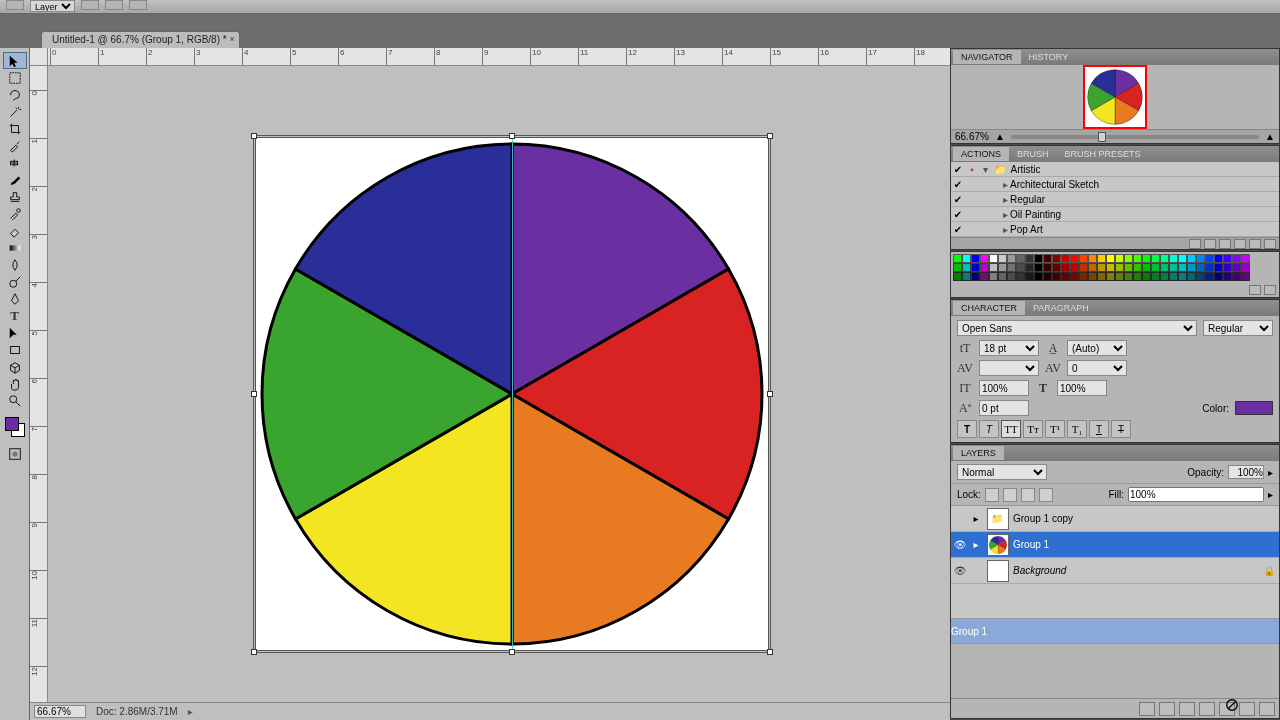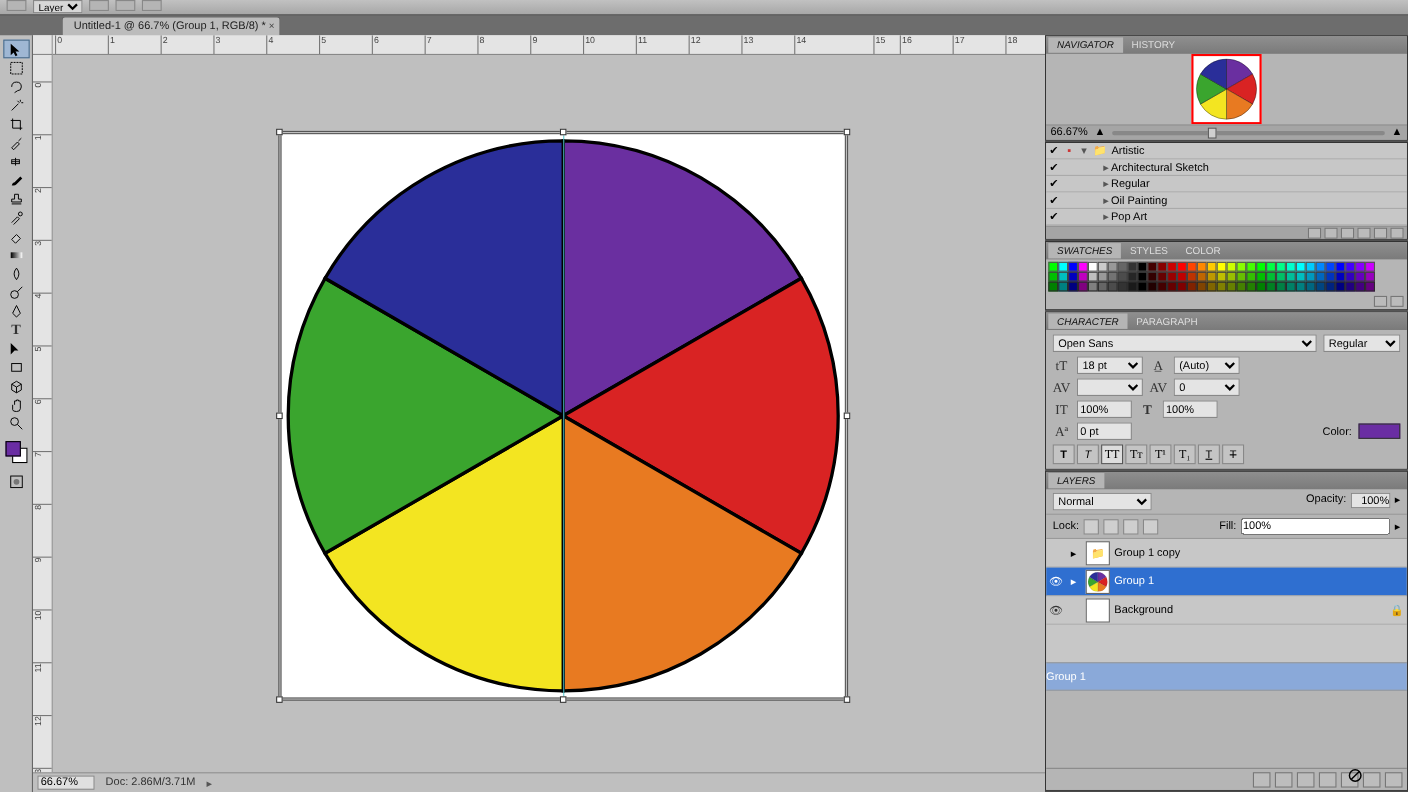--- a/index.html
+++ b/index.html
@@ -5,21 +5,21 @@
 * { box-sizing: border-box; margin: 0; padding: 0; font-family: Tahoma, Arial, sans-serif; font-size: 10px; user-select: none; }
 html, body { width: 1280px; height: 720px; overflow: hidden; background: #535353; }
 .app { display: flex; flex-direction: column; width: 1280px; height: 720px; background: #535353; }
 
 
 .options-bar { height: 14px; background: linear-gradient(#c1c1c1,#a7a7a7); border-bottom: 1px solid #666; display: flex; align-items: flex-start; padding: 0 6px; gap: 6px; }
 .options-bar .seg { width: 18px; height: 10px; background: #b5b5b5; border: 1px solid #888; }
 .options-bar select { height: 12px; font-size: 9px; background: #d7d7d7; border: 1px solid #888; }
 
 
-.doc-tabs { height: 18px; background: #6d6d6d; display: flex; align-items: flex-end; padding-left: 56px; }
+.doc-tabs { height: 34px; background: #6d6d6d; display: flex; align-items: flex-end; padding-left: 41px; }
 .doc-tab { height: 17px; background: #bcbcbc; color: #222; font-size: 10px; padding: 2px 12px 0 10px; border: 1px solid #666; border-bottom: none; border-radius: 3px 3px 0 0; position: relative; }
 .doc-tab .close { position: absolute; right: 4px; top: 2px; font-size: 9px; color: #444; }
 
 
 .main-row { flex: 1; display: flex; min-height: 0; }
 
 
 .toolstrip { width: 30px; background: #bfbfbf; border-right: 1px solid #666; display: flex; flex-direction: column; align-items: center; padding-top: 4px; gap: 0; }
 .tool { width: 24px; height: 17px; border: 1px solid transparent; display: flex; align-items: center; justify-content: center; color: #333; cursor: pointer; }
 .tool.sel { background: #9fb7d4; border: 1px solid #4a6b8a; }
@@ -52,21 +52,21 @@
 
 
 .status-bar { height: 18px; background: #bfbfbf; border-top: 1px solid #888; display: flex; align-items: center; padding: 0 4px; gap: 10px; font-size: 10px; color: #333; }
 .status-bar input{ width: 52px; height: 13px; font-size: 10px; background: #e0e0e0; border: 1px solid #888; padding: 0 2px; }
 
 
 .panels { width: 330px; background: #4a4a4a; display: flex; flex-direction: column; }
 .panel { background: #b5b5b5; border: 1px solid #333; margin-bottom: 1px; display: flex; flex-direction: column; }
 .panel-header { height: 16px; background: linear-gradient(#8f8f8f,#7a7a7a); display: flex; align-items: center; padding: 0 2px; }
 .tab { padding: 2px 8px; font-size: 9px; color: #ddd; cursor: pointer; }
-.tab.active { background: #b5b5b5; color: #111; font-style: italic; }
+.tab.active { background: #b5b5b5; color: #111; }
 .panel-body { flex: 1; background: #b5b5b5; position: relative; overflow: hidden; }
 
 
 .nav-body { height: 74px; display: flex; align-items: center; justify-content: center; }
 .nav-thumb { width: 64px; height: 64px; border: 2px solid red; display:flex; align-items:center; justify-content:center; background:#fff;}
 .nav-thumb svg{width:56px;height:56px;}
 .nav-footer { height: 14px; background: #a5a5a5; border-top: 1px solid #888; display: flex; align-items: center; padding: 0 4px; font-size: 9px; gap:6px;}
 .nav-footer .slider{ flex:1; height:4px; background:#888; position:relative; border-radius:2px;}
 .nav-footer .slider .knob{ position:absolute; left:35%; top:-3px; width:8px;height:10px;background:#d0d0d0;border:1px solid #555;}
 
@@ -92,35 +92,35 @@
 .char-row select, .char-row input { height: 16px; font-size: 10px; background:#e4e4e4; border:1px solid #888; }
 .char-label { width: 16px; height:16px; display:flex; align-items:center; justify-content:center; color:#333; font-family: 'Times New Roman', serif; font-size: 12px; }
 .char-row input{ width:50px; padding:0 2px;}
 .char-color{ width:38px; height:14px; border:1px solid #333;}
 .format-row{ display:flex; gap:2px; }
 .format-btn{ width:20px;height:18px; background:#c4c4c4; border:1px solid #888; display:flex; align-items:center; justify-content:center; font-family:'Times New Roman',serif; font-size:11px; cursor:pointer;}
 .format-btn.on{ background:#ddd; border-color:#555; }
 
 
 .layers-body { flex:1; display:flex; flex-direction:column; }
-.layer-opts{ padding:3px 6px; display:flex; gap:4px; font-size:10px; border-bottom:1px solid #999;}
+.layer-opts{ padding:3px 6px; display:flex; align-items:center; gap:4px; font-size:10px; border-bottom:1px solid #999;}
 .layer-opts select{height:16px; font-size:10px; background:#e4e4e4; border:1px solid #888; flex:0 0 90px;}
 .layer-opts input{ width:36px; height:14px; font-size:10px; text-align:right; background:#e4e4e4; border:1px solid #888;}
 .layer-lock{ padding:3px 6px; display:flex; align-items:center; gap:4px; font-size:10px; border-bottom:1px solid #999;}
 .layer-lock .lk{ width:14px;height:14px; border:1px solid #888; background:#cfcfcf;}
 .layer-list{ flex:1; overflow:auto; }
 .layer-row{ height:26px; display:flex; align-items:center; border-bottom:1px solid #aaa; background:#c7c7c7; font-size:10px;}
 .layer-row.sel{ background:#2f6fd0; color:#fff;}
 .layer-row .eye{ width:18px; text-align:center; color:#333;}
 .layer-row.sel .eye{color:#fff;}
 .layer-row .tw2{ width:14px; text-align:center;}
 .layer-row .thumb{ width:22px; height:22px; background:#fff; border:1px solid #666; margin:0 4px; display:flex;align-items:center;justify-content:center;}
 .layer-row .thumb svg{width:18px;height:18px;}
 .layer-row .name{ flex:1; }
-.layer-row .name.italic{ }
+.layer-row .name.italic{ font-style:italic; }
 .layer-row .lock{ width:18px; text-align:center; color:#555;}
 .layer-spacer{ height:34px; background:#c7c7c7;}
 .layer-mini-row{ height:26px; display:flex; align-items:center; background:#8aa9d9; color:#fff; font-size:10px; border-top:1px solid #999; border-bottom:1px solid #999;}
 .layer-footer{ height:20px; background:#b5b5b5; border-top:1px solid #888; display:flex; justify-content:flex-end; align-items:center; gap:4px; padding:0 4px;}
 .layer-footer .mini{ width:16px;height:14px; background:#bdbdbd; border:1px solid #777; cursor:pointer;}
 
 .cursor-no{ position:absolute; width:14px;height:14px; }
 </style>
 </head>
 <body>
@@ -283,21 +283,21 @@
             <div class="tick" style="left: 242px;">5</div>
             <div class="tick" style="left: 290px;">6</div>
             <div class="tick" style="left: 338px;">7</div>
             <div class="tick" style="left: 386px;">8</div>
             <div class="tick" style="left: 434px;">9</div>
             <div class="tick" style="left: 482px;">10</div>
             <div class="tick" style="left: 530px;">11</div>
             <div class="tick" style="left: 578px;">12</div>
             <div class="tick" style="left: 626px;">13</div>
             <div class="tick" style="left: 674px;">14</div>
-            <div class="tick" style="left: 746px;">15</div>
+            <div class="tick" style="left: 722px;">15</div>
             <div class="tick" style="left: 770px;">16</div>
             <div class="tick" style="left: 818px;">17</div>
             <div class="tick" style="left: 866px;">18</div>
           </div>
       </div>
       <div class="ruler-left-col">
         <div class="ruler-left" id="ruler-left">
             <div class="tick" style="top: 24px;">0</div>
             <div class="tick" style="top: 72px;">1</div>
             <div class="tick" style="top: 120px;">2</div>
@@ -369,20 +369,25 @@
           <span>66.67%</span>
           <span>▲</span>
           <div class="slider">
               <div class="knob"></div>
             </div>
           <span>▲</span>
         </div>
       </div>
 
       <div class="panel">
+        <div class="panel-header">
+          <div class="tab active">ACTIONS</div>
+          <div class="tab">BRUSH</div>
+          <div class="tab">BRUSH PRESETS</div>
+        </div>
         <div class="panel-body actions-body" id="actions-list">
             <div class="action-row">
               <span class="chk">✔</span>
               <span class="chk" style="color:#c33">▪</span>
               <span class="tw">▾</span>
               <span class="folder">📁</span>
               <span>Artistic</span>
             </div>
             <div class="action-row">
               <span class="chk">✔</span>
@@ -417,25 +422,20 @@
           <div class="mini"></div>
           <div class="mini"></div>
           <div class="mini"></div>
           <div class="mini"></div>
           <div class="mini"></div>
           <div class="mini"></div>
         </div>
       </div>
 
       <div class="panel">
-        <div class="panel-header">
-          <div class="tab active">SWATCHES</div>
-          <div class="tab">STYLES</div>
-          <div class="tab">COLOR</div>
-        </div>
         <div class="panel-body swatch-body">
           <div class="swatch-grid" id="swatch-grid">
               <div style="background:#0f0;filter:brightness(1)"></div>
               <div style="background:#0ff;filter:brightness(1)"></div>
               <div style="background:#00f;filter:brightness(1)"></div>
               <div style="background:#f0f;filter:brightness(1)"></div>
               <div style="background:#fff;filter:brightness(1)"></div>
               <div style="background:#ccc;filter:brightness(1)"></div>
               <div style="background:#999;filter:brightness(1)"></div>
               <div style="background:#666;filter:brightness(1)"></div>

